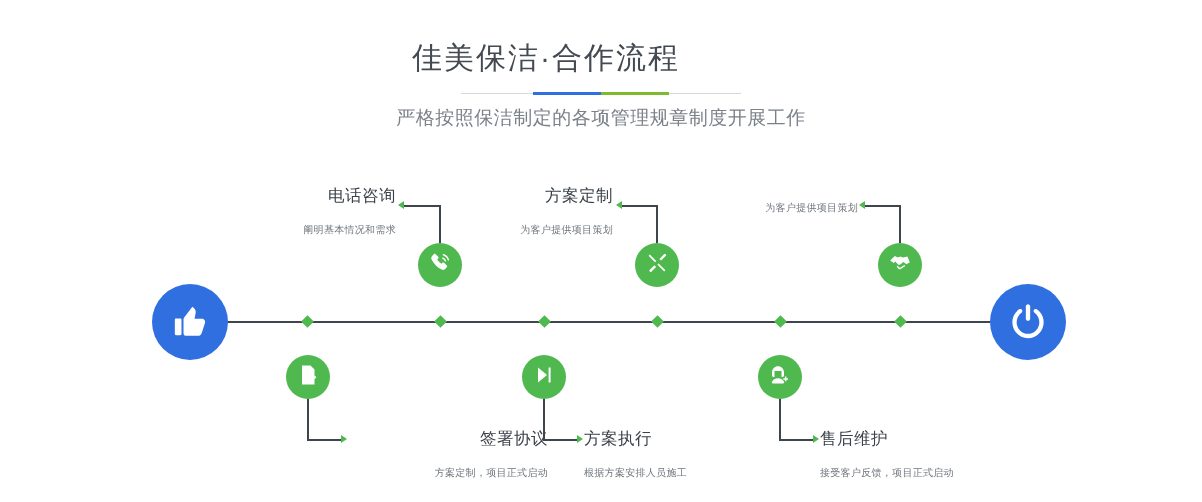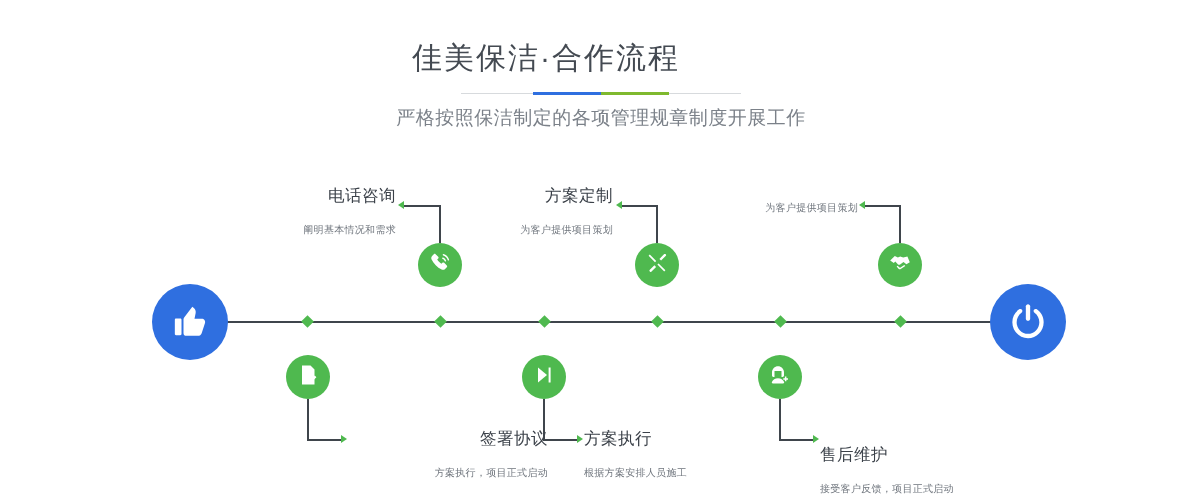--- a/index.html
+++ b/index.html
@@ -212,21 +212,21 @@
         <path d="M6 2.5h8.5l4 4v15H6v-19zm2 4.5h5v1.6H8V7zm0 3.8h8v1.6H8v-1.6zm0 3.8h8v1.6H8v-1.6z"></path>
         <path d="M18.8 12.6l1.6 1.6-5.1 5.1-2 .5.5-2 5-5.2z"></path>
       </svg>
     </span>
   </div>
   <div class="conn v" style="left:307px; top:399px; height:41px"></div>
   <div class="conn h" style="left:307px; top:439px; width:36px"></div>
   <div class="arrow right" style="left:341px; top:435px"></div>
   <div class="lbl down" style="left:348px; top:428px; width:200px; text-align:right">
     <div class="name">签署协议</div>
-    <div class="desc">方案执行，项目正式启动</div>
+    <div class="desc">方案定制，项目正式启动</div>
   </div>
 
   <div class="step-icon" style="left:635px; top:243px">
     <span>
       <svg viewBox="0 0 24 24" aria-hidden="true">
         <path d="M3.6 4.8l1.2-1.2 6.4 6.4-1.2 1.2L3.6 4.8zM12.4 13.6l1.2-1.2 6.8 6.8-1.2 1.2-6.8-6.8z"></path>
         <path d="M19.2 3.1l-4.8 4.8 1.7 1.7 4.8-4.8c.3-.3.3-.9 0-1.2l-.5-.5c-.3-.3-.9-.3-1.2 0z"></path>
         <path d="M4.6 19.1l4.8-4.8 1.7 1.7-4.8 4.8c-.3.3-.9.3-1.2 0l-.5-.5c-.3-.4-.3-.9 0-1.2z"></path>
       </svg>
     </span>
@@ -275,18 +275,18 @@
       <svg viewBox="0 0 24 24" aria-hidden="true">
         <path d="M10 3.2c-3.3 0-6 2.7-6 6v3.3c0 .8.6 1.4 1.4 1.4h1.1v-6h7v6h1.1c.8 0 1.4-.6 1.4-1.4V9.2c0-3.3-2.7-6-6-6z"></path>
         <path d="M10 15.3c-2.8 0-5.2 1.5-6.1 3.6-.3.7.2 1.5 1 1.5h10.2c.8 0 1.3-.8 1-1.5-.9-2.1-3.3-3.6-6.1-3.6z"></path>
         <path d="M18.4 13.6h-1.5v1.6h-1.6v1.5h1.6v1.6h1.5v-1.6H20v-1.5h-1.6v-1.6z"></path>
       </svg>
     </span>
   </div>
   <div class="conn v" style="left:779px; top:399px; height:41px"></div>
   <div class="conn h" style="left:779px; top:439px; width:36px"></div>
   <div class="arrow right" style="left:813px; top:435px"></div>
-  <div class="lbl down" style="left:820px; top:444px; width:230px; text-align:left">
+  <div class="lbl down" style="left:820px; top:428px; width:230px; text-align:left">
     <div class="name">售后维护</div>
     <div class="desc">接受客户反馈，项目正式启动</div>
   </div>
 
 </div>
 
 </body></html>

